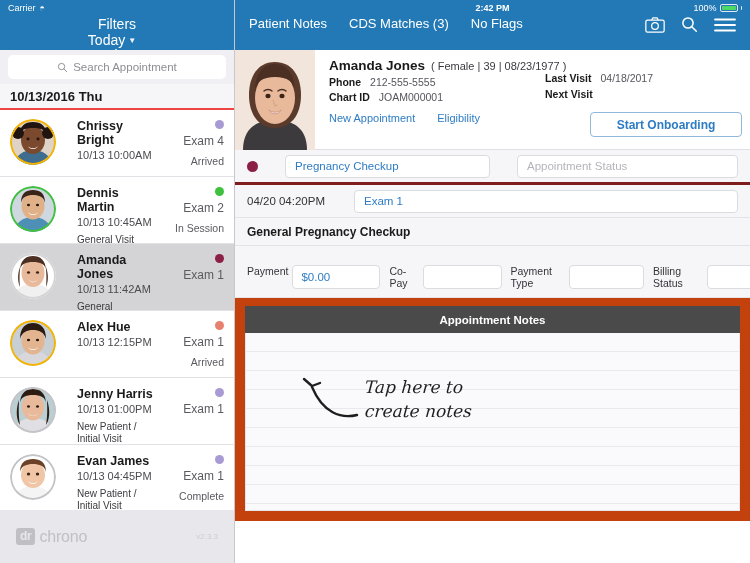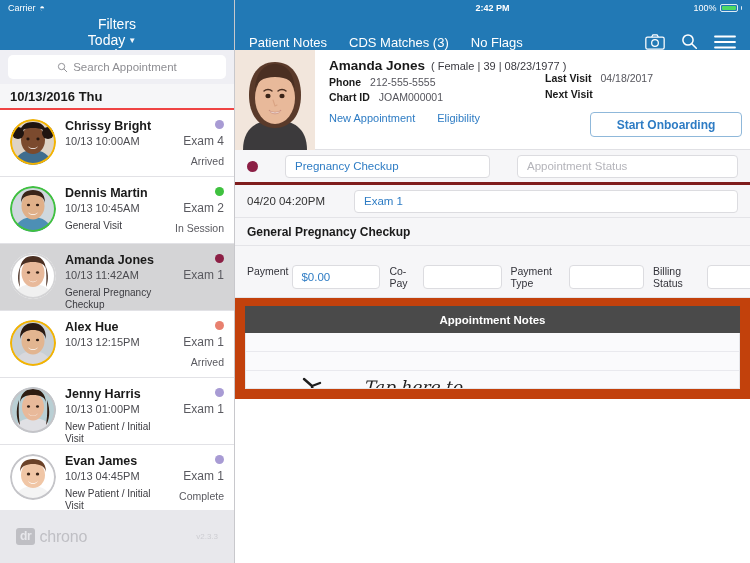--- a/index.html
+++ b/index.html
@@ -59,20 +59,21 @@
     border-bottom: 2px solid #ef4444;
   }
 
   .appt-list { flex: 1; overflow: hidden; background: #fff; }
   .appt-row {
     height: 67px; background: #ffffff;
     border-bottom: 1px solid #e2e2e6;
     display: flex; align-items: flex-start;
     padding: 9px 10px 0 10px;
     position: relative;
+    gap: 12px;
   }
   .appt-row.selected { background: #d4d4d6; }
   .avatar-wrap {
     width: 46px; height: 46px; border-radius: 50%;
     flex: 0 0 46px; position: relative;
     display: flex; align-items: center; justify-content: center;
     overflow: hidden;
   }
   .avatar-ring { position: absolute; inset: 0; border-radius: 50%; border: 2px solid transparent; }
   .avatar-face { width: 100%; height: 100%; border-radius: 50%; overflow: hidden; position: relative; }
@@ -98,38 +99,38 @@
   }
   .logo { display: flex; align-items: center; gap: 4px; flex: 1; }
   .logo-badge {
     background: #bfbfc4; color: #e8e8ec; font-size: 12px; font-weight: bold;
     border-radius: 3px; padding: 1px 4px 2px 4px; letter-spacing: -0.3px;
   }
   .logo-word { color: #bfbfc4; font-size: 16px; letter-spacing: -0.2px; }
   .version { color: #cdcdd2; font-size: 8px; }
 
   
-  .right-panel { width: 515px; height: 399px; background: #fff; display: flex; flex-direction: column; }
+  .right-panel { width: 515px; height: 521px; background: #fff; display: flex; flex-direction: column; }
   .status-right {
     height: 16px; background: #2279b5; color: #fff;
     display: flex; align-items: center; position: relative;
     font-size: 9px; padding: 0 8px;
   }
   .status-time { position: absolute; left: 0; right: 0; text-align: center; font-size: 9px; font-weight: bold; }
   .status-battery { margin-left: auto; display: flex; align-items: center; gap: 3px; z-index: 2; }
   .batt-shell {
     width: 18px; height: 8px; border: 1px solid rgba(255,255,255,.85);
     border-radius: 2px; padding: 1px; display: flex;
   }
   .batt-fill { background: #4cd964; flex: 1; border-radius: 1px; }
   .batt-nub { width: 1.5px; height: 4px; background: rgba(255,255,255,.85); border-radius: 0 1px 1px 0; }
 
   .right-navbar {
     height: 34px; background: #2279b5; color: #fff;
-    display: flex; align-items: flex-end; padding: 0 14px; gap: 22px;
+    display: flex; align-items: flex-start; padding: 0 14px; gap: 22px;
   }
   .rnav-item { font-size: 13px; }
   .rnav-spacer { flex: 1; }
   .rnav-icons { display: flex; align-items: center; gap: 16px; }
   .icon-svg { display: block; }
 
   .patient-header {
     height: 100px; display: flex; background: #fff;
     border-bottom: 1px solid #e0e0e4;
   }

